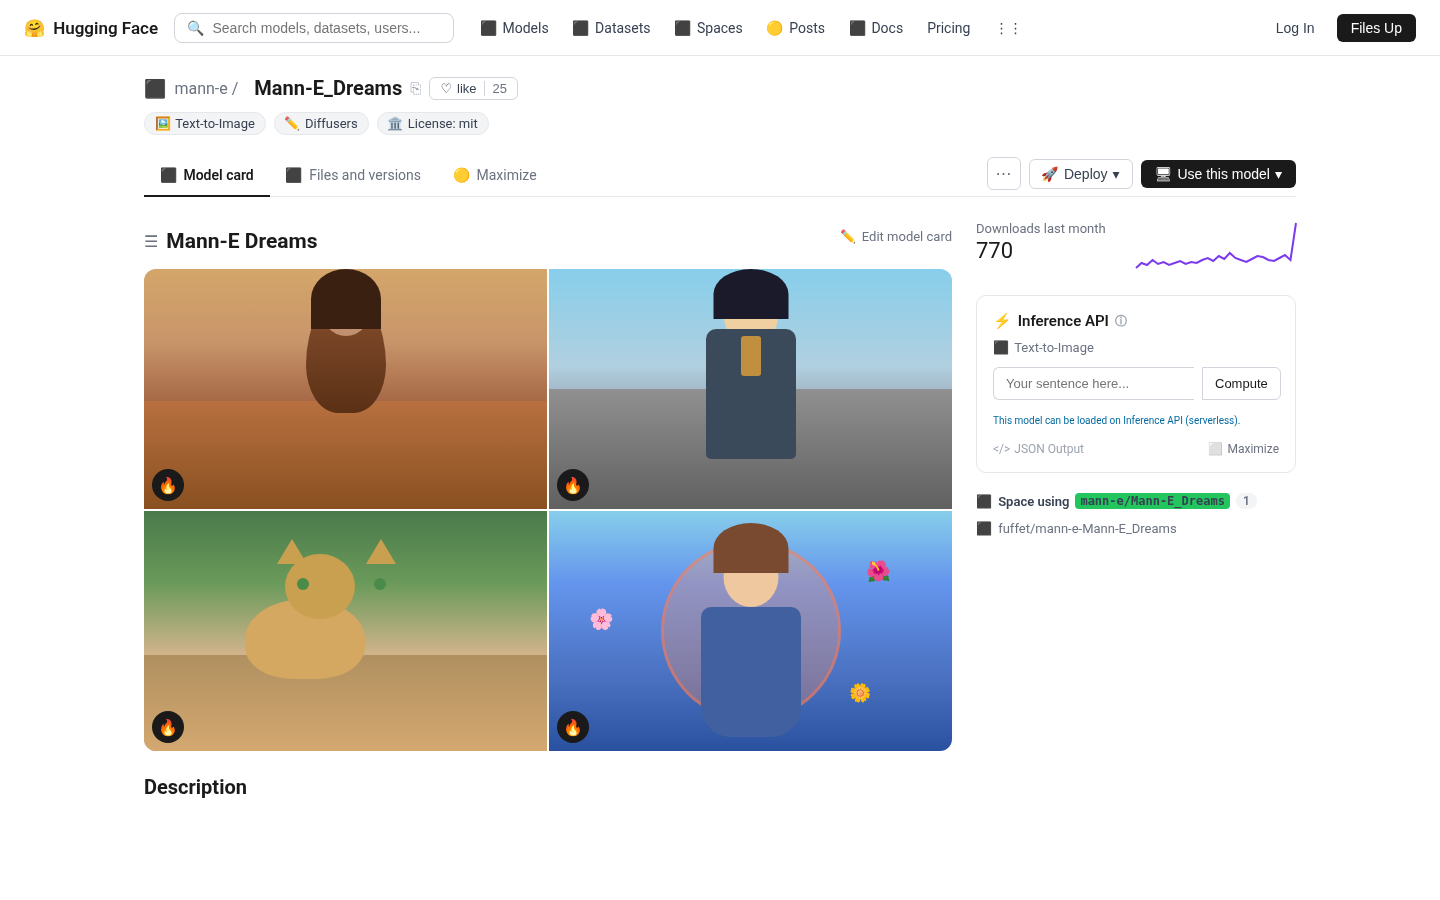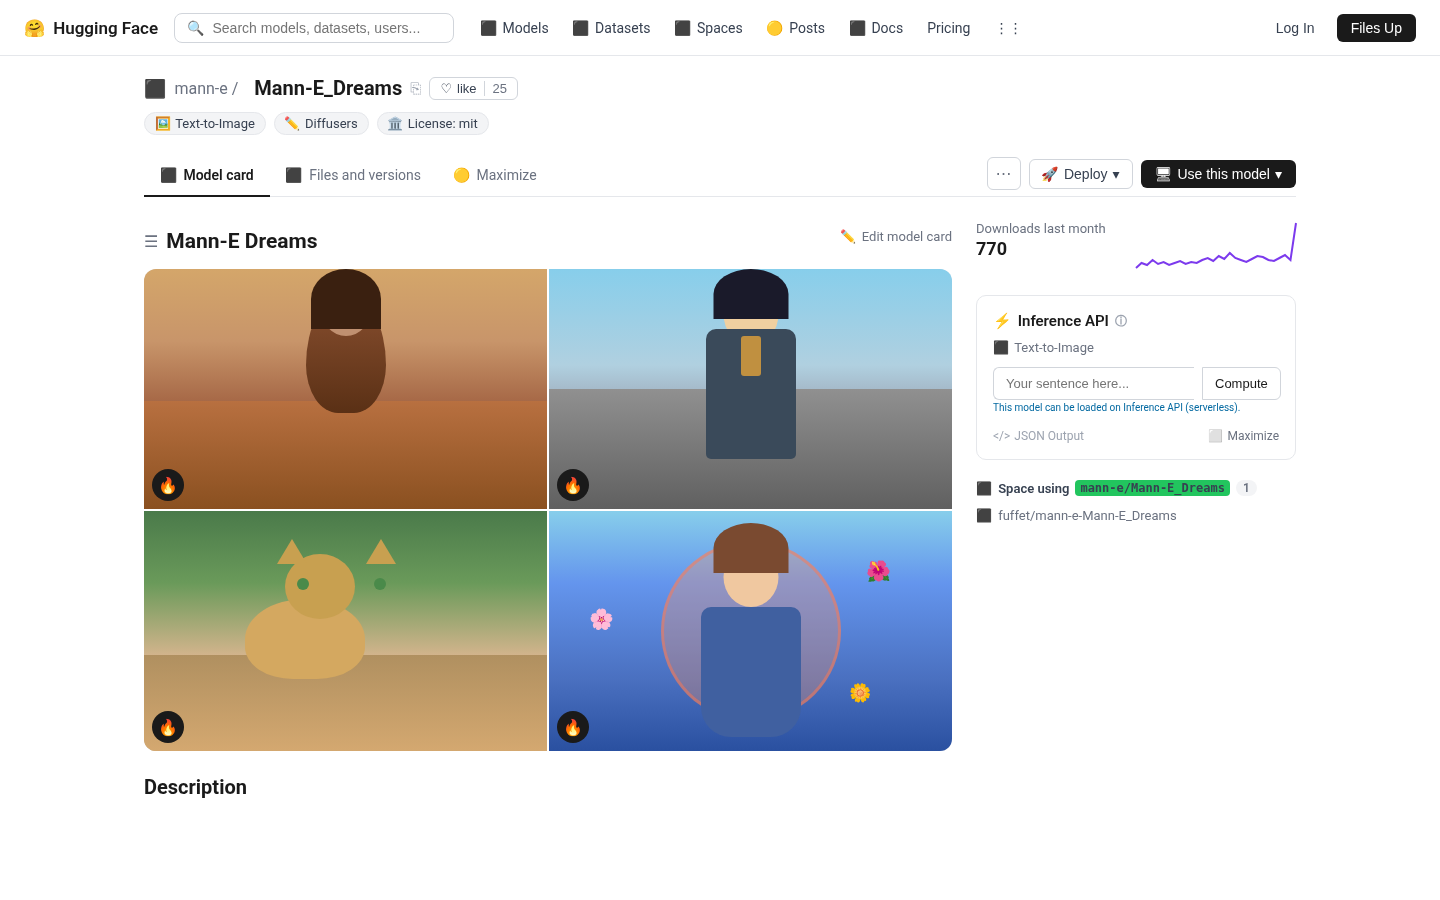--- a/index.html
+++ b/index.html
@@ -62,30 +62,30 @@
     .image-cell { position: relative; background: #e5e7eb; overflow: hidden; }
     .avatar-overlay { position: absolute; bottom: 8px; left: 8px; width: 32px; height: 32px; border-radius: 50%; background: #1a1a1a; display: flex; align-items: center; justify-content: center; font-size: 14px; }
 
     
     .description-title { font-size: 20px; font-weight: 700; color: #1a1a1a; }
 
     
     .sidebar-section { margin-bottom: 24px; }
     .downloads-header { display: flex; justify-content: space-between; align-items: flex-start; margin-bottom: 4px; }
     .downloads-label { font-size: 13px; color: #6b7280; margin-bottom: 2px; }
-    .downloads-count { font-size: 18px; font-weight: 700; color: #1a1a1a; }
+    .downloads-count { font-size: 22px; font-weight: 400; color: #1a1a1a; }
 
     
     .chart-area { width: 160px; height: 50px; }
 
     
     .inference-card { border: 1px solid #e5e7eb; border-radius: 10px; padding: 16px; }
     .inference-title { display: flex; align-items: center; gap: 6px; font-size: 15px; font-weight: 600; margin-bottom: 10px; }
     .inference-subtitle { display: flex; align-items: center; gap: 5px; font-size: 13px; color: #6b7280; margin-bottom: 12px; }
-    .inference-input-row { display: flex; gap: 8px; margin-bottom: 2px; align-items: flex-end; }
+    .inference-input-row { display: flex; gap: 8px; margin-bottom: 15px; align-items: flex-end; }
     .inference-input { flex: 1; border: 1px solid #d1d5db; border-right: none; border-radius: 6px 0 0 6px; padding: 8px 12px; font-size: 13px; color: #9ca3af; outline: none; }
     .btn-compute { border: 1px solid #d1d5db; border-radius: 0 6px 6px 0; background: #fff; padding: 8px 12px; font-size: 13px; font-weight: 500; cursor: pointer; color: #1a1a1a; white-space: nowrap; }
     .inference-note { font-size: 10px; color: #0369a1; margin-bottom: 16px; }
     .inference-footer { display: flex; justify-content: space-between; align-items: center; }
     .json-output { display: flex; align-items: center; gap: 4px; font-size: 12px; color: #9ca3af; cursor: pointer; }
     .maximize-btn { display: flex; align-items: center; gap: 4px; font-size: 12px; color: #6b7280; cursor: pointer; }
 
     
     .space-using { margin-top: 20px; }
     .space-using-title { font-size: 13px; font-weight: 600; color: #374151; display: flex; align-items: center; gap: 6px; margin-bottom: 8px; }

